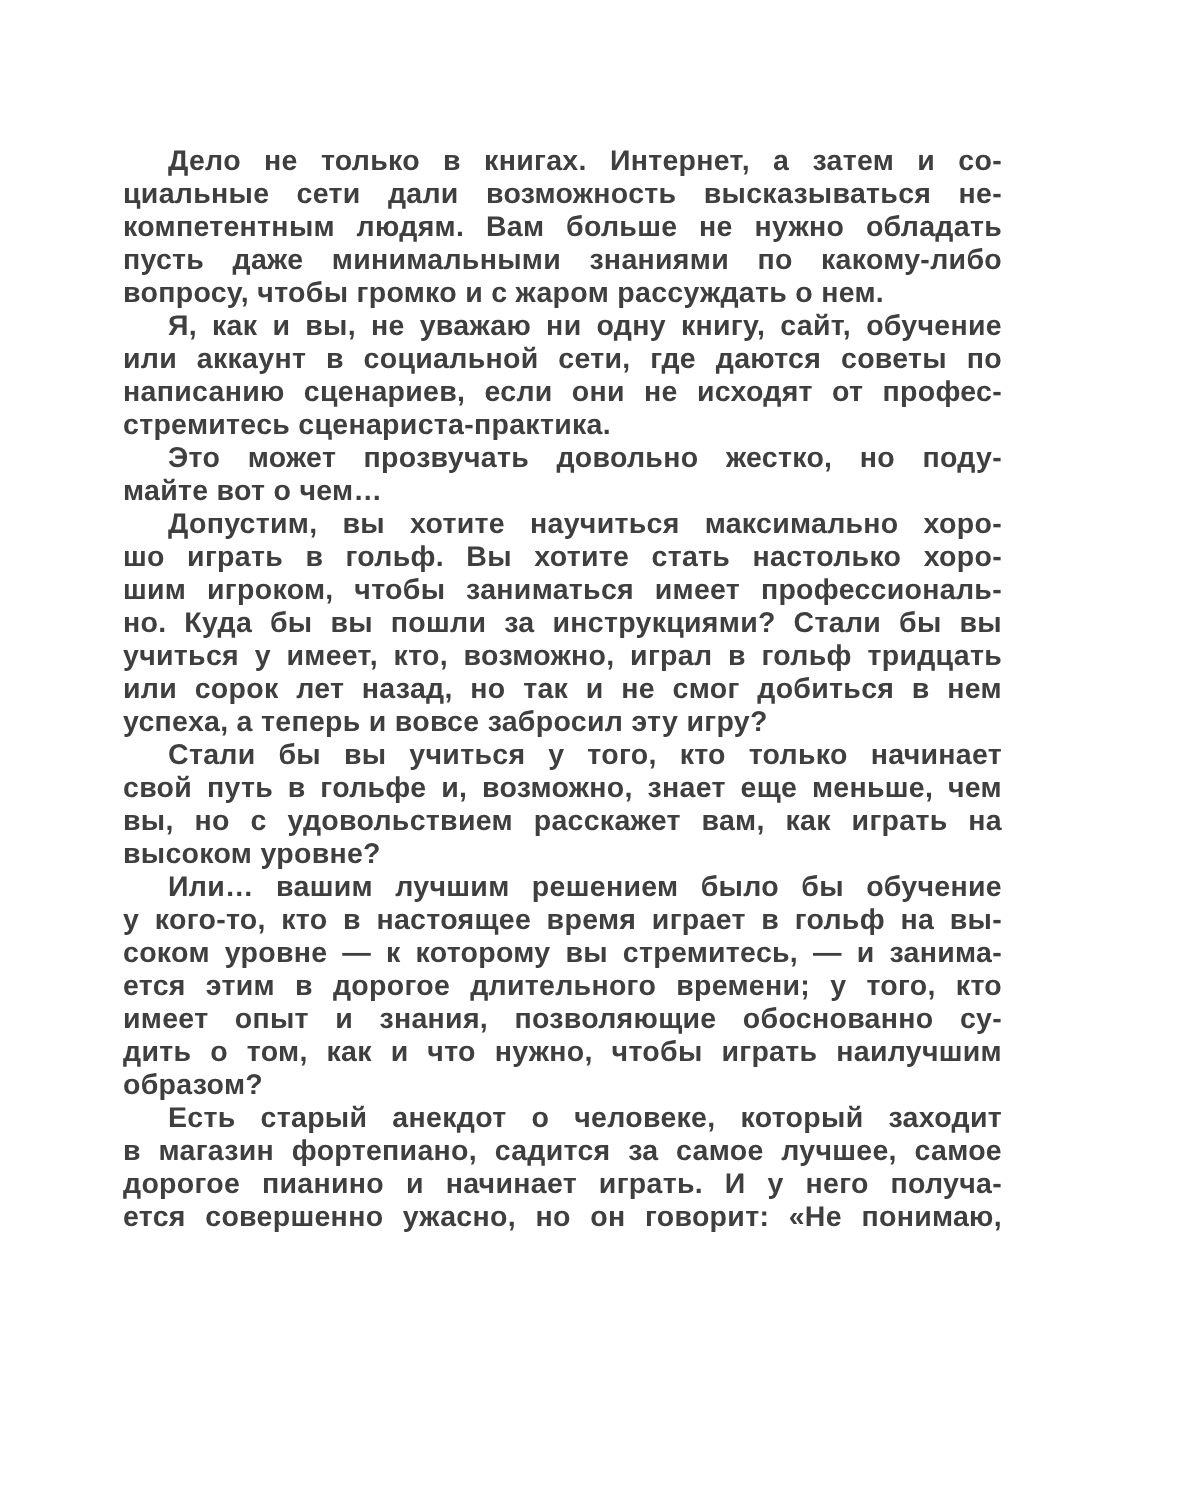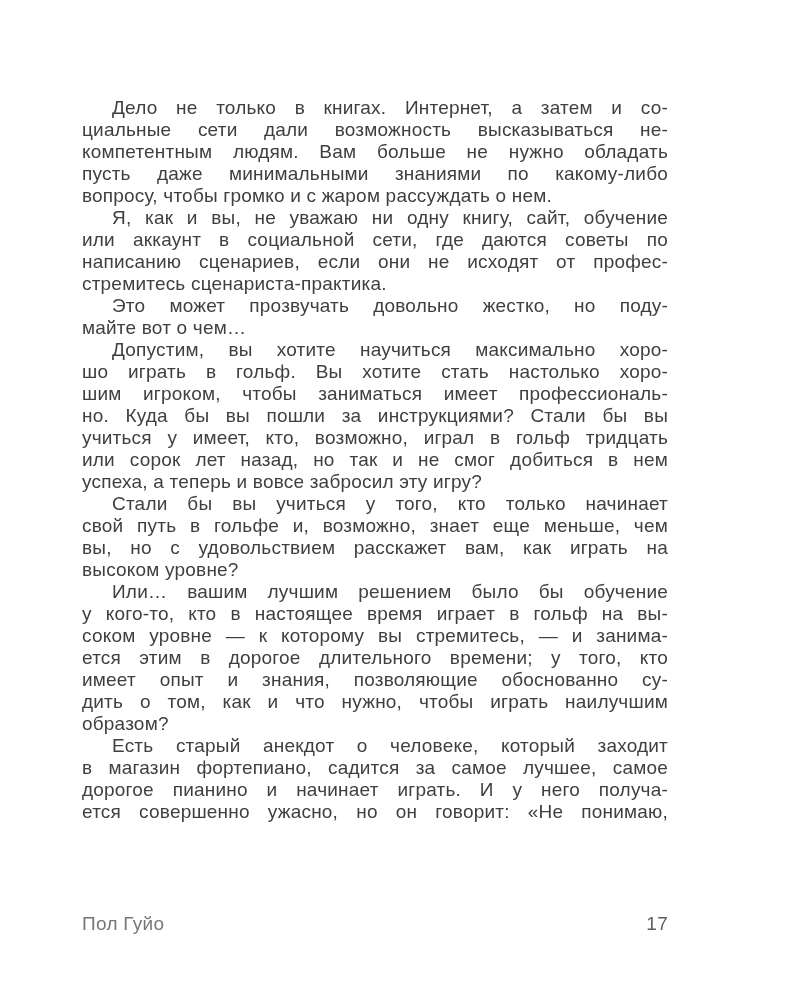--- a/index.html
+++ b/index.html
@@ -7,20 +7,21 @@
     padding: 0;
     background: var(--bg, #ffffff);
   }
   .page {
     position: relative;
     width: 696px;
     height: 1000px;
     background: var(--bg, #ffffff);
     font-family: "Liberation Sans", "DejaVu Sans", sans-serif;
     overflow: hidden;
+    font-weight: bold;
   }
   .text-block {
     position: absolute;
     left: 82px;
     top: 97px;
     width: 586px;
     color: var(--text-color, #3f3f3f);
     font-size: 19px;
     line-height: 22px;
     letter-spacing: 0.2px;
@@ -95,17 +96,13 @@
         <div class="line">дить о том, как и что нужно, чтобы играть наилучшим</div>
         <div class="line para-last">образом?</div>
       </div>
       <div class="paragraph">
         <div class="line para-first">Есть старый анекдот о человеке, который заходит</div>
         <div class="line">в магазин фортепиано, садится за самое лучшее, самое</div>
         <div class="line">дорогое пианино и начинает играть. И у него получа-</div>
         <div class="line">ется совершенно ужасно, но он говорит: «Не понимаю,</div>
       </div>
     </main>
-  <footer class="page-footer">
-    <span class="footer-author">Пол Гуйо</span>
-    <span class="footer-page-number">17</span>
-  </footer>
 </div>
 
 </body></html>

